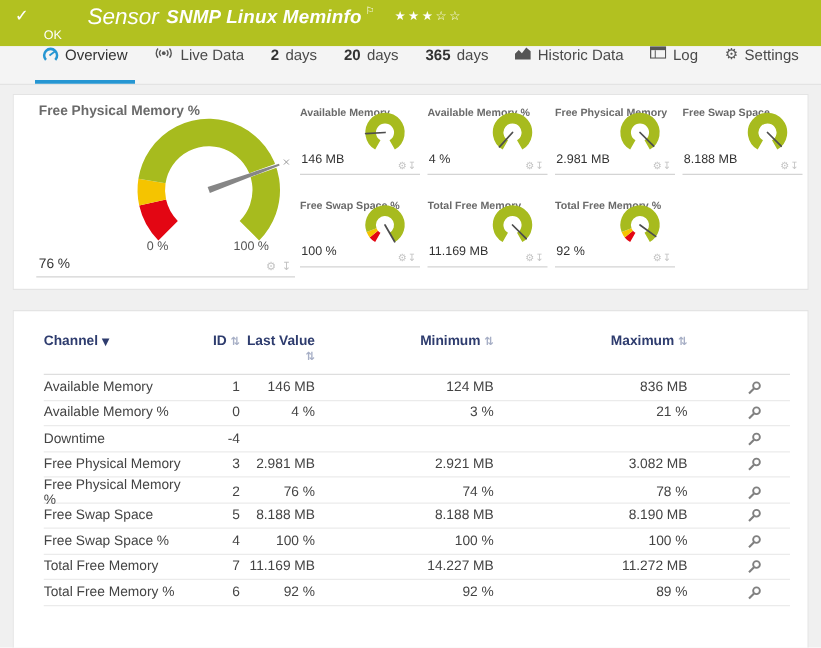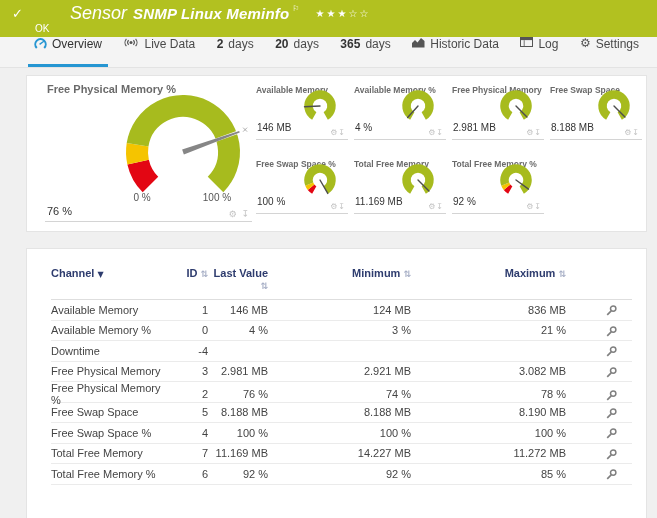--- a/index.html
+++ b/index.html
@@ -28,21 +28,21 @@
     display: flex; justify-content: space-between; align-items: stretch;
     padding: 0 12px 0 28px;
   }
   .tab { display: flex; align-items: flex-start; gap: 5px; font-size: 12px; color: #4a4a4a; padding: 0 6px; cursor: pointer; }
   .tab.active { box-shadow: inset 0 -3px 0 #2696d2; color: #333; }
   .tab b { color: #333; }
   .ticon { display: inline-block; line-height: 0; }
   span.ticon { font-size: 12px; color: #555; line-height: 1; }
 
   
-  .panel { position: absolute; left: 26px; right: 10px; background: #fff; border: 1px solid #e4e4e4; }
+  .panel { position: absolute; left: 10px; right: 10px; background: #fff; border: 1px solid #e4e4e4; }
   .gauges-panel { top: 75px; height: 157px; }
   .table-panel  { top: 248px; height: 272px; padding: 12px 14px 0 24px; }
 
   
   .big-tile { position: absolute; left: 18px; top: 6px; width: 207px; height: 140px; border-bottom: 1px solid #d4d4d4; }
   .g-title { position: absolute; top: 1px; left: 2px; font-size: 11px; font-weight: bold; color: #6a6a6a; }
   .main-gauge { position: absolute; left: 33px; top: 8px; }
   .axis-label { position: absolute; top: 110px; font-size: 10px; color: #555; text-align: center; }
   .axis-label.zero { left: 82px; width: 30px; }
   .axis-label.hundred { left: 152px; width: 40px; }
@@ -321,20 +321,20 @@
         <div class="cell-i"><svg class="row-icon" width="12" height="12" viewBox="0 0 12 12">
             <circle cx="7.2" cy="4.6" r="2.7" fill="none" stroke="#808080" stroke-width="1.5"></circle>
             <line x1="1.2" y1="10.8" x2="5.2" y2="6.8" stroke="#808080" stroke-width="1.7"></line>
           </svg></div>
       </div>
       <div class="trow t-row">
         <div class="cell-l">Total Free Memory %</div>
         <div class="cell-r">6</div>
         <div class="cell-r">92 %</div>
         <div class="cell-r">92 %</div>
-        <div class="cell-r">85 %</div>
+        <div class="cell-r">89 %</div>
         <div class="cell-i"><svg class="row-icon" width="12" height="12" viewBox="0 0 12 12">
             <circle cx="7.2" cy="4.6" r="2.7" fill="none" stroke="#808080" stroke-width="1.5"></circle>
             <line x1="1.2" y1="10.8" x2="5.2" y2="6.8" stroke="#808080" stroke-width="1.7"></line>
           </svg></div>
       </div>
     </div>
 </div>
 
 </body></html>

